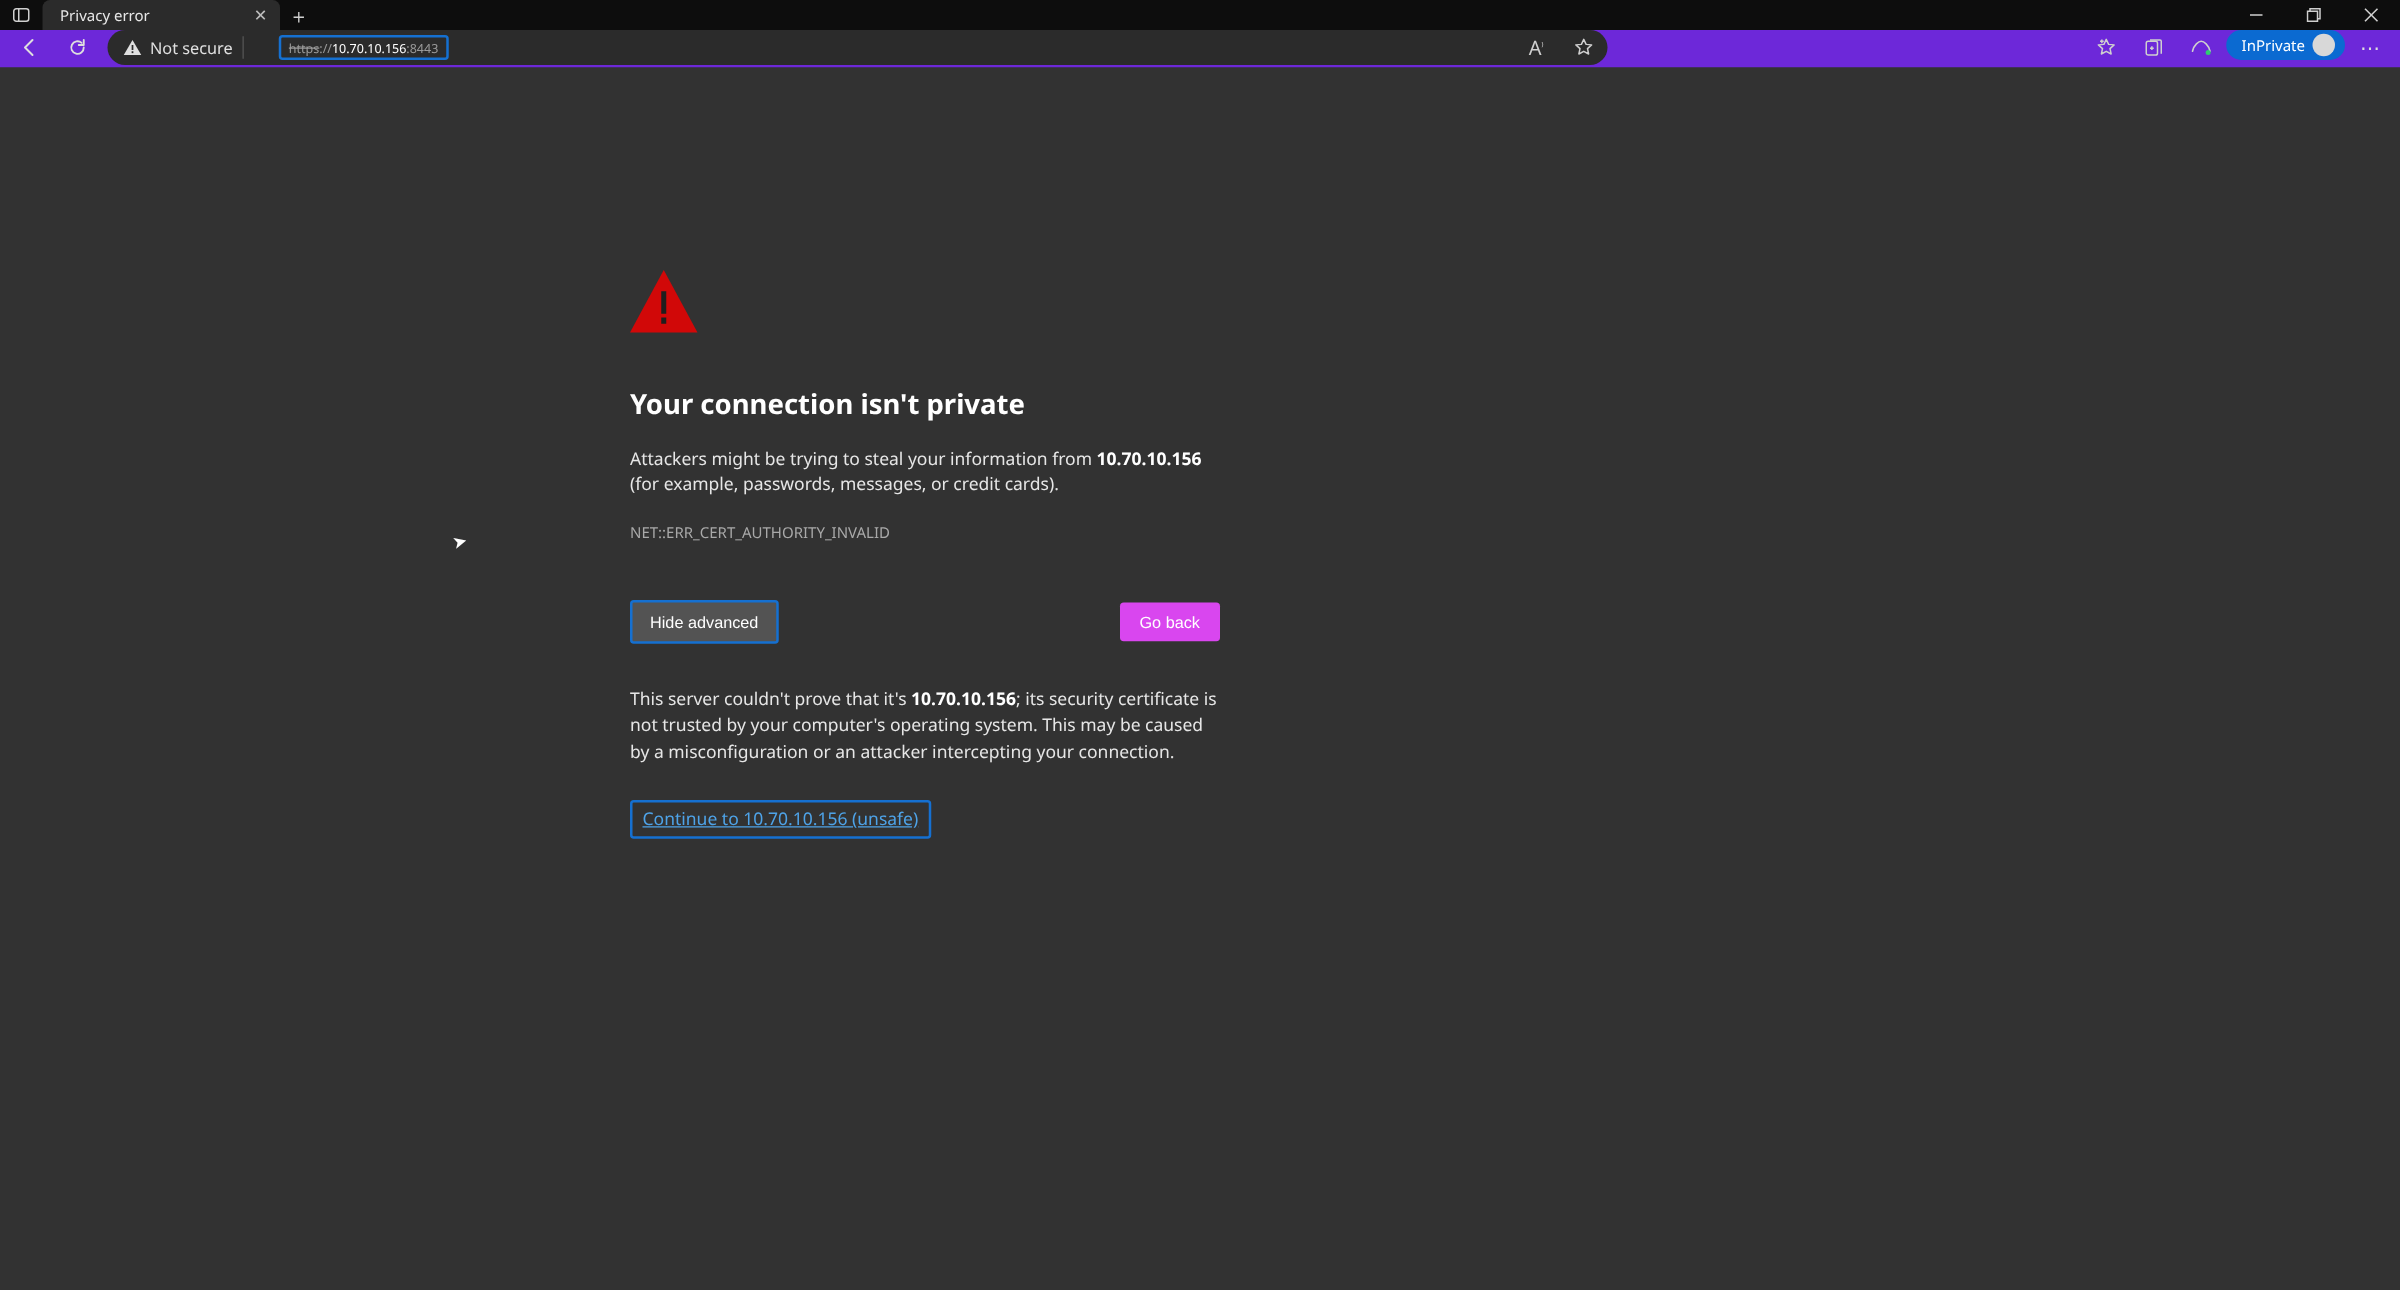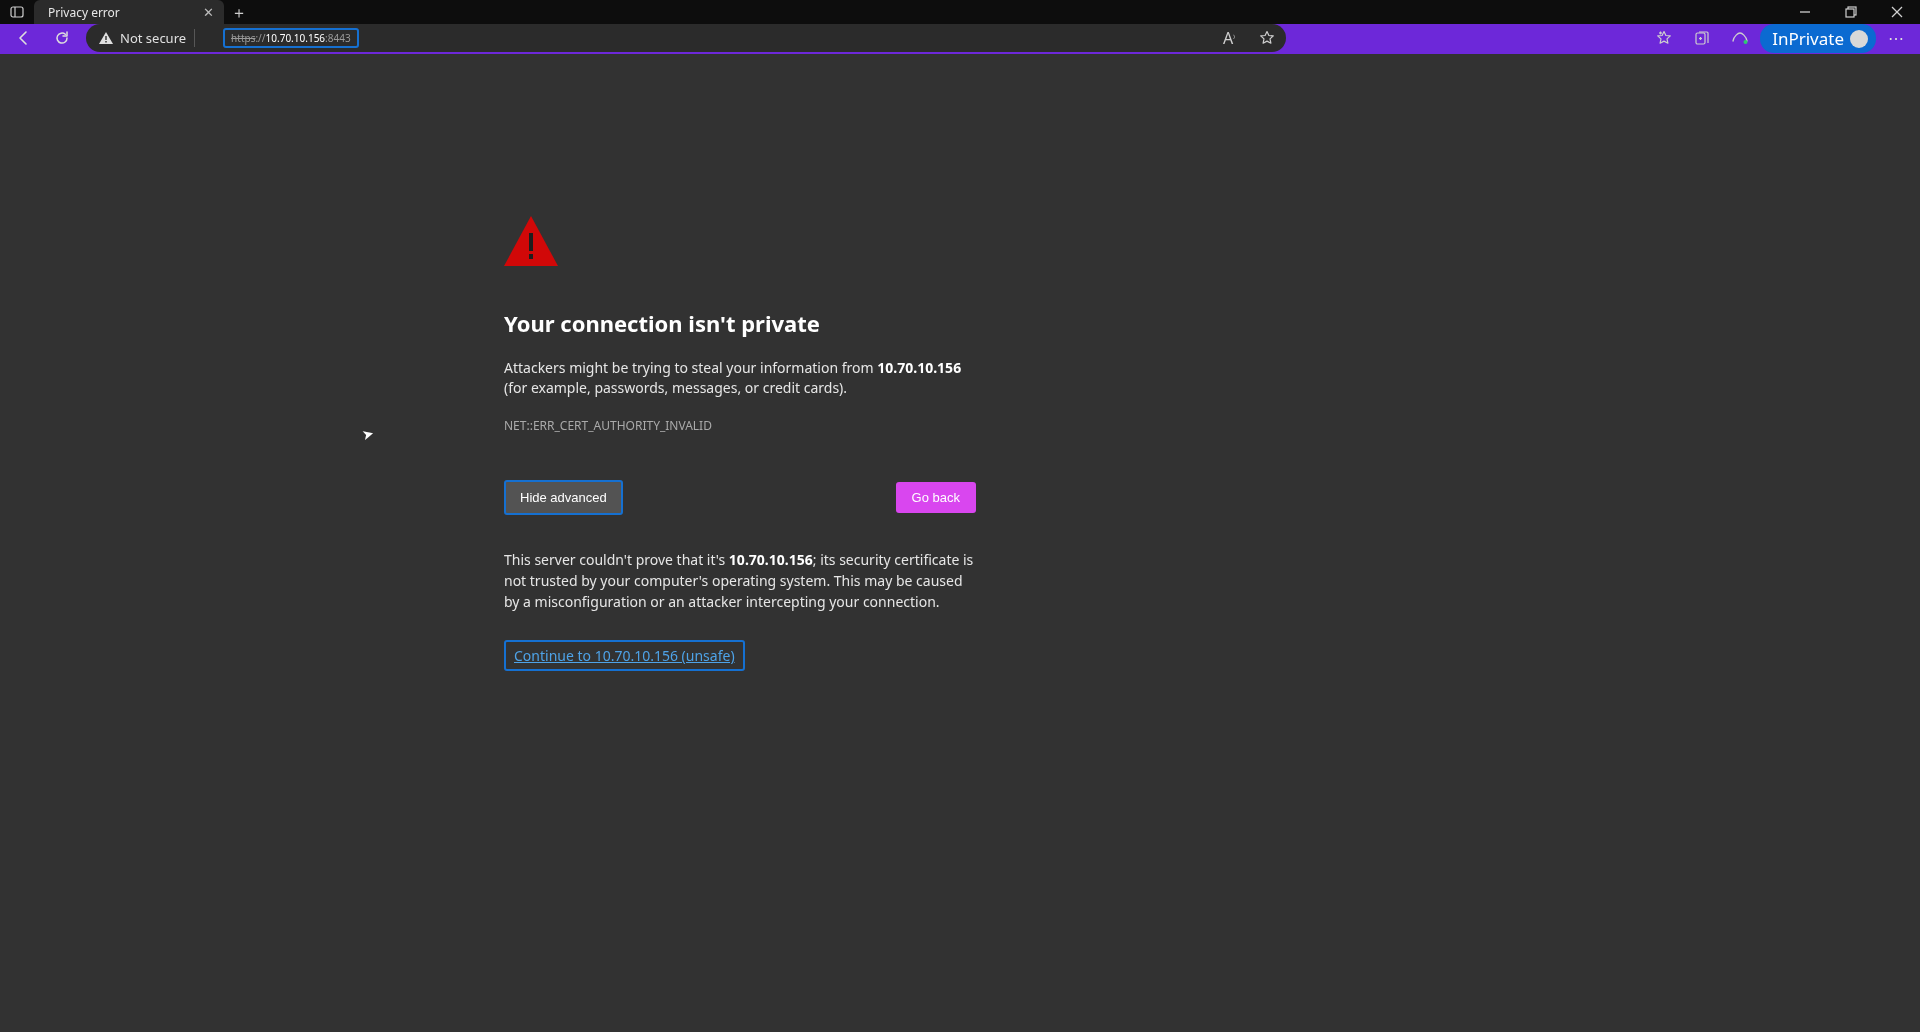--- a/index.html
+++ b/index.html
@@ -68,21 +68,21 @@
     display:flex; align-items:baseline;margin-left:20px;
   }
   .url-scheme { color:#9a9a9a; text-decoration: line-through; }
   .url-sep    { color:#9a9a9a; }
   .url-host   { color:#ffffff; }
   .url-port   { color:#9a9a9a; }
   .addr-spacer { flex:1; }
   .addr-ctl { width:30px; display:flex; align-items:center; justify-content:center; color:#cfcfcf; }
   .toolbar-spacer { flex:1; }
   .inprivate {
-    background:#0b6ad1; color:#ffffff; font-size:17px;
+    background:#0b6ad1; color:#ffffff; font-size:12px;
     padding:3px 8px 3px 12px; border-radius:14px; display:flex; align-items:center; gap:6px;
   }
   .avatar-dot { width:18px; height:18px; border-radius:50%; background:#d8d8d8; display:inline-block;}
 
   
   .page {
     position: relative;
     width: 100%;
     height: calc(100% - 56px);
     background: #323232;

